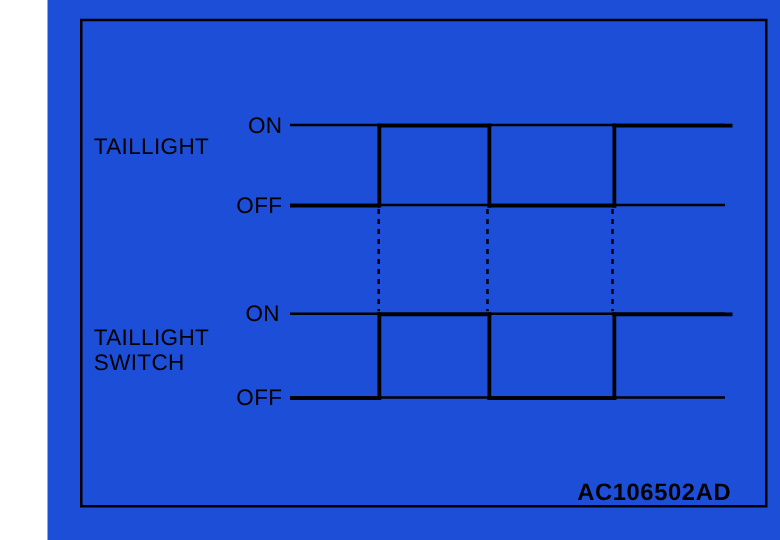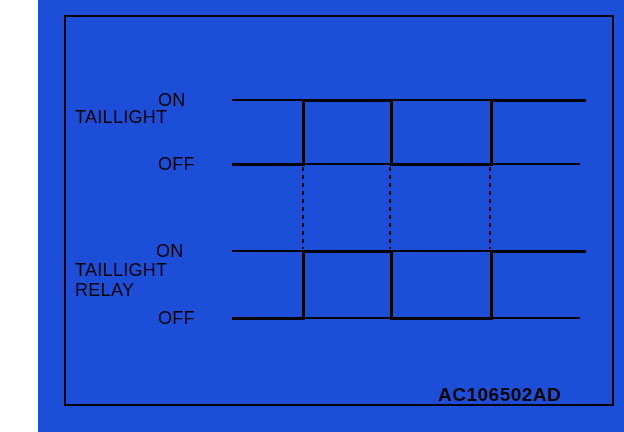--- a/index.html
+++ b/index.html
@@ -43,31 +43,32 @@
     left: 37px;
     font-size: 18px;
     letter-spacing: 0.3px;
     line-height: 20px;
     color: #000000;
     white-space: nowrap;
   }
   .lvl-label {
     position: absolute;
     width: 68px;
-    text-align: left;
+    text-align: right;
     font-size: 18px;
     letter-spacing: 0.3px;
     color: #000000;
     line-height: 18px;
   }
   .fig-id {
     position: absolute;
     left: 400px;
     top: 384px;
     width: 147px;
+    text-align: right;
     font-size: 19px;
     font-weight: bold;
     letter-spacing: 0.5px;
     color: #000000;
   }
 </style>
 </head>
 <body>
 
 <div id="stage">
@@ -90,21 +91,21 @@
   <div class="line" style="left:351.5px; top:162.5px; width:103px; height:3px;"></div>
   <div class="line" style="left:451.5px; top:98.5px; width:3px; height:67px;"></div>
   <div class="line" style="left:451.5px; top:98.5px; width:96.5px; height:3px;"></div>
 
   <div class="dashline" style="left:264px; top:167px; height:82px;"></div>
   <div class="dashline" style="left:351.25px; top:167px; height:82px;"></div>
   <div class="dashline" style="left:451.25px; top:167px; height:82px;"></div>
 
   <div class="sig-name" style="top:260px;">
     <div>TAILLIGHT</div>
-    <div>RELAY</div>
+    <div>SWITCH</div>
   </div>
   <div class="lvl-label" style="left:118px; top:242px;">ON</div>
   <div class="lvl-label" style="left:120px; top:309px;">OFF</div>
 
   <div class="line" style="left:194px; top:250.25px; width:348px; height:1.5px;"></div>
   <div class="line" style="left:194px; top:317.25px; width:348px; height:1.5px;"></div>
 
   <div class="line" style="left:194px; top:316.5px; width:72px; height:3px;"></div>
   <div class="line" style="left:263.5px; top:249.5px; width:3px; height:70px;"></div>
   <div class="line" style="left:263.5px; top:249.5px; width:91px; height:3px;"></div>

